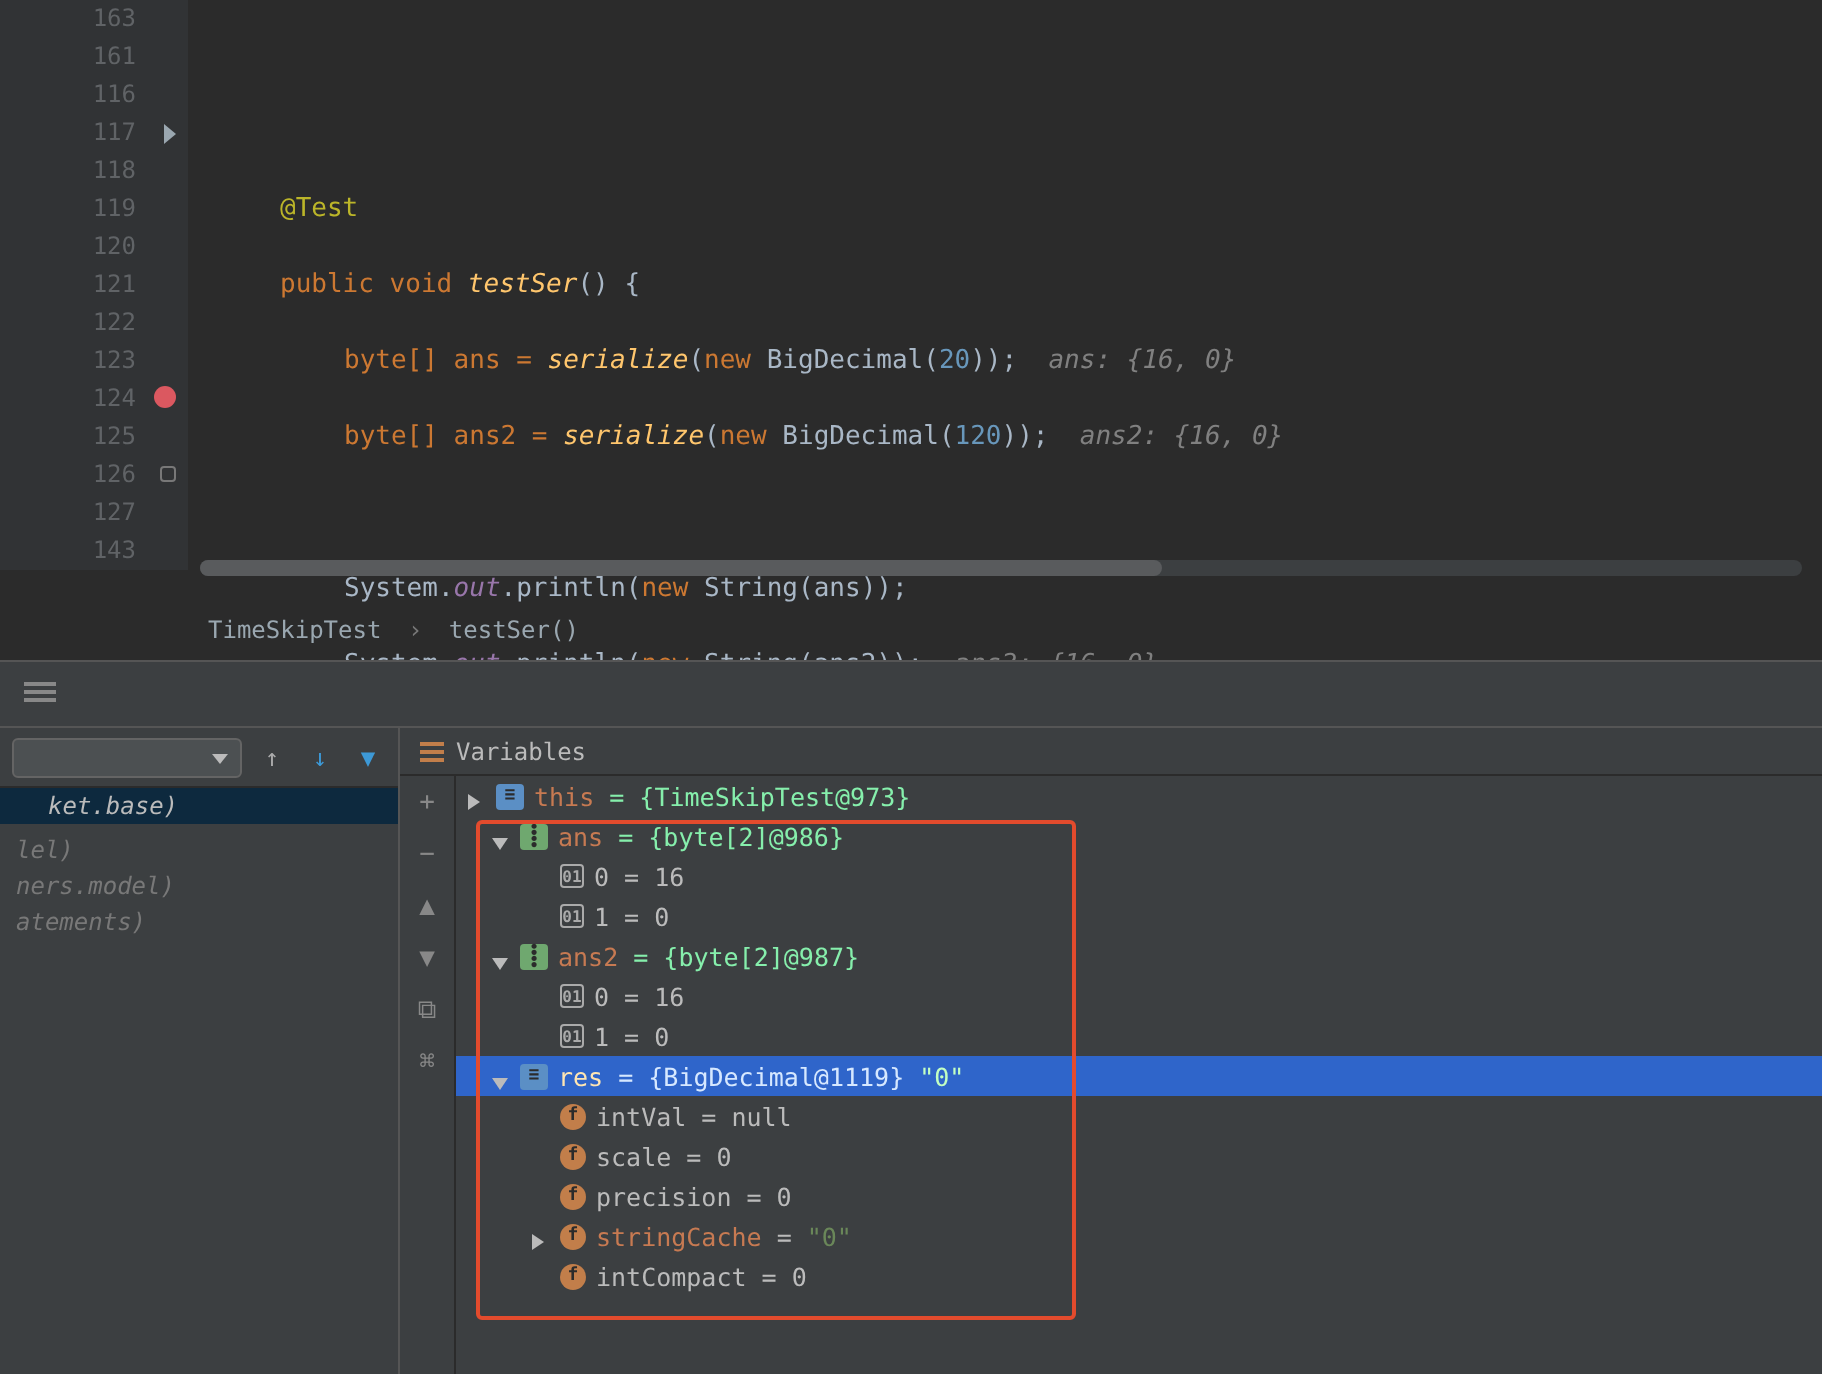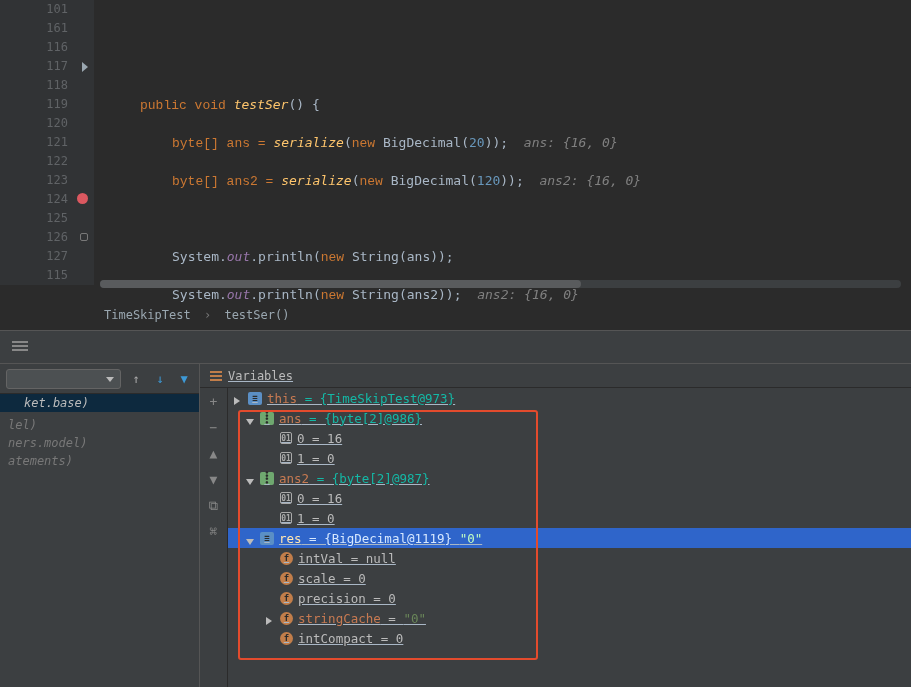--- a/index.html
+++ b/index.html
@@ -65,21 +65,21 @@
     padding-left: 6px;
   }
   .cline { height: 19px; }
   .cline.bpline {
     background: linear-gradient(#3a2323,#3a2323);
   }
   .cline.execline {
     background: #2154a6;
     color: #ffffff;
   }
-  .kw { color: #cc7832; font-family: Liberation Mono, monospace; }
+  .kw { color: #cc7832; }
   .ann { color: #bbb529; }
   .fn { color: #ffc66d; font-style: italic; }
   .num { color: #6897bb; }
   .field { color: #9876aa; font-style: italic; }
   .cmt { color: #808080; font-style: italic; }
 
   .hscroll {
     position: absolute;
     left: 100px; right: 10px; bottom: 12px;
     height: 8px;
@@ -173,21 +173,20 @@
   .frame-row.sel {
     background: #0d293e;
     color: #bbbbbb;
     padding-left: 24px;
   }
 
   .vars-panel {
     position: absolute;
     left: 200px; top: 0; right: 0; bottom: 0;
     background: #3c3f41;
-    text-decoration: underline;
   }
   .vars-header {
     height: 24px;
     border-bottom: 1px solid #2b2b2b;
     display: flex; align-items: center;
     padding-left: 10px;
     color: #bbbbbb;
     font-size: 12px;
     gap: 6px;
   }
@@ -262,21 +261,21 @@
     border: 1px solid #aaa;
     border-radius: 2px;
     color: #aaa;
     font-size: 8px;
     width: 12px; height: 12px;
     line-height: 11px;
   }
   .vicon.fld { background: #c27e4a; }
   .vname { color: #c77a52; }
   .vrow.sel .vname { color: #ffe6b3; }
-  .vval { color: #14b8a6; }
+  .vval { color: #86efac; }
   .vrow.sel .vval { color: #d6e8ff; }
   .vquote { color: #6a8759; }
   .vrow.sel .vquote { color: #c2ffc2; }
 
   .highlight-box {
     position: absolute;
     border: 2px solid #e34b2d;
     border-radius: 3px;
     pointer-events: none;
     left: 238px;
@@ -285,39 +284,40 @@
     height: 250px;
   }
 
   .ind { display:inline-block; }
 </style>
 </head>
 <body>
 
 <div class="editor-area">
   <div class="gutter">
-    <div class="ln">101</div>
+    <div class="ln">163</div>
     <div class="ln">161</div>
     <div class="ln">116</div>
     <div class="ln"><span>117</span><span class="gmark arrow"></span></div>
     <div class="ln">118</div>
     <div class="ln">119</div>
     <div class="ln">120</div>
     <div class="ln">121</div>
     <div class="ln">122</div>
     <div class="ln">123</div>
     <div class="ln"><span>124</span><span class="gmark bp"></span></div>
     <div class="ln">125</div>
     <div class="ln"><span>126</span><span class="gmark cls"></span></div>
     <div class="ln">127</div>
-    <div class="ln">115</div>
+    <div class="ln">143</div>
   </div>
   <div class="code">
 <div class="cline"></div>
 <div class="cline"></div>
+<div class="cline"><span class="ind" style="width:40px"></span><span class="ann">@Test</span></div>
 <div class="cline"><span class="ind" style="width:40px"></span><span class="kw">public void </span><span class="fn">testSer</span><span>() {</span></div>
 <div class="cline"><span class="ind" style="width:72px"></span><span class="kw">byte[] ans = </span><span class="fn">serialize</span><span>(</span><span class="kw">new </span><span>BigDecimal(</span><span class="num">20</span><span>));  </span><span class="cmt">ans: {16, 0}</span></div>
 <div class="cline"><span class="ind" style="width:72px"></span><span class="kw">byte[] ans2 = </span><span class="fn">serialize</span><span>(</span><span class="kw">new </span><span>BigDecimal(</span><span class="num">120</span><span>));  </span><span class="cmt">ans2: {16, 0}</span></div>
 <div class="cline"></div>
 <div class="cline"><span class="ind" style="width:72px"></span><span>System.</span><span class="field">out</span><span>.println(</span><span class="kw">new </span><span>String(ans));</span></div>
 <div class="cline"><span class="ind" style="width:72px"></span><span>System.</span><span class="field">out</span><span>.println(</span><span class="kw">new </span><span>String(ans2));  </span><span class="cmt">ans2: {16, 0}</span></div>
 <div class="cline"></div>
 <div class="cline bpline"><span class="ind" style="width:72px"></span><span>BigDecimal res = </span><span class="fn">deserialize</span><span>(ans, BigDecimal.</span><span class="kw">class</span><span>);  </span><span class="cmt">res: "0"  ans: {16, 0}</span></div>
 <div class="cline execline"><span class="ind" style="width:72px"></span><span>System.</span><span class="field" style="color:#cde">out</span><span>.println(res);  </span><span style="font-style:italic;color:#9fd57a">res: "0"</span></div>
 <div class="cline"><span class="ind" style="width:40px"></span><span>}</span></div>

